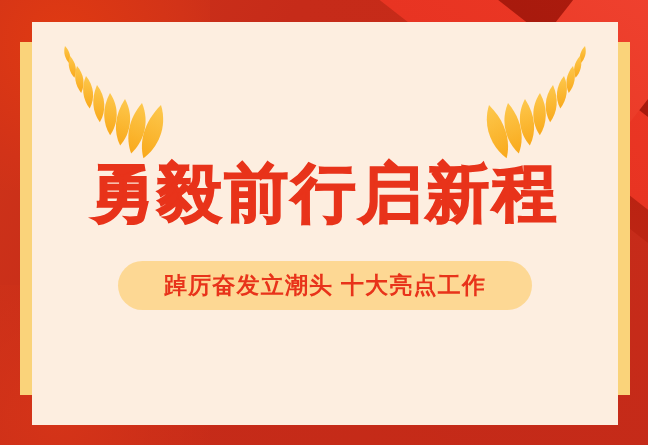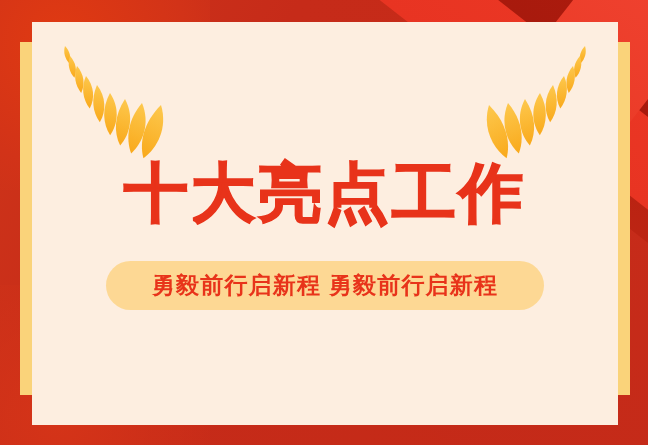--- a/index.html
+++ b/index.html
@@ -280,18 +280,18 @@
             <path d="M0,0 C21,2 34,17 38,32 C23,30 8,20 0,0 Z"></path>
           </g>
           <g transform="translate(104,65) rotate(68) scale(1.10)">
             <path d="M0,0 C22,2 35,18 39,33 C24,31 9,21 0,0 Z"></path>
           </g>
         </g>
       </svg>
 
     </div>
 
-    <div class="main-title">十大亮点工作</div>
-
-    <div class="subtitle-pill">勇毅前行启新程 勇毅前行启新程</div>
+    <div class="main-title">勇毅前行启新程</div>
+
+    <div class="subtitle-pill">踔厉奋发立潮头 十大亮点工作</div>
 
   </div>
 </div>
 
 </body></html>

